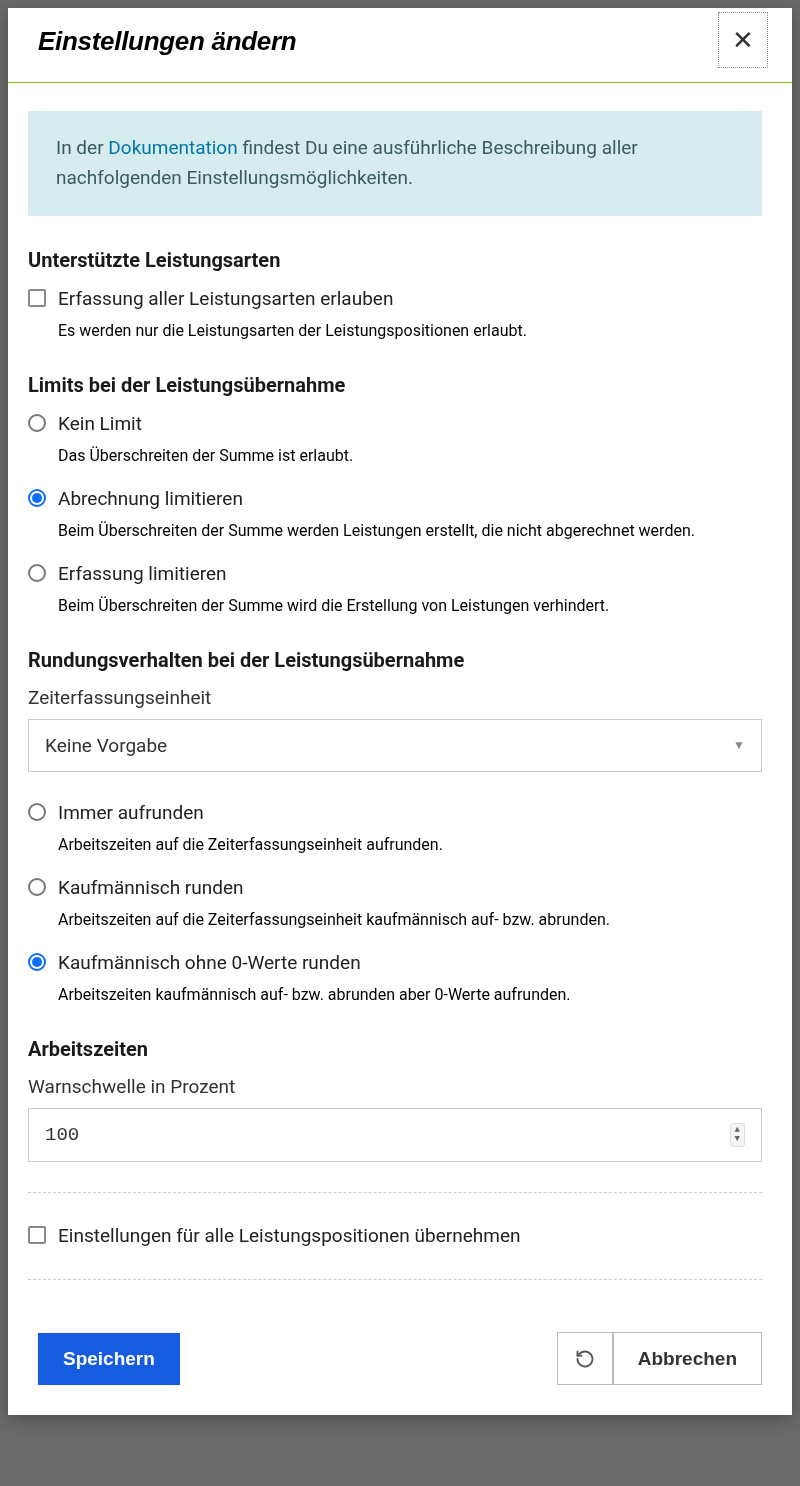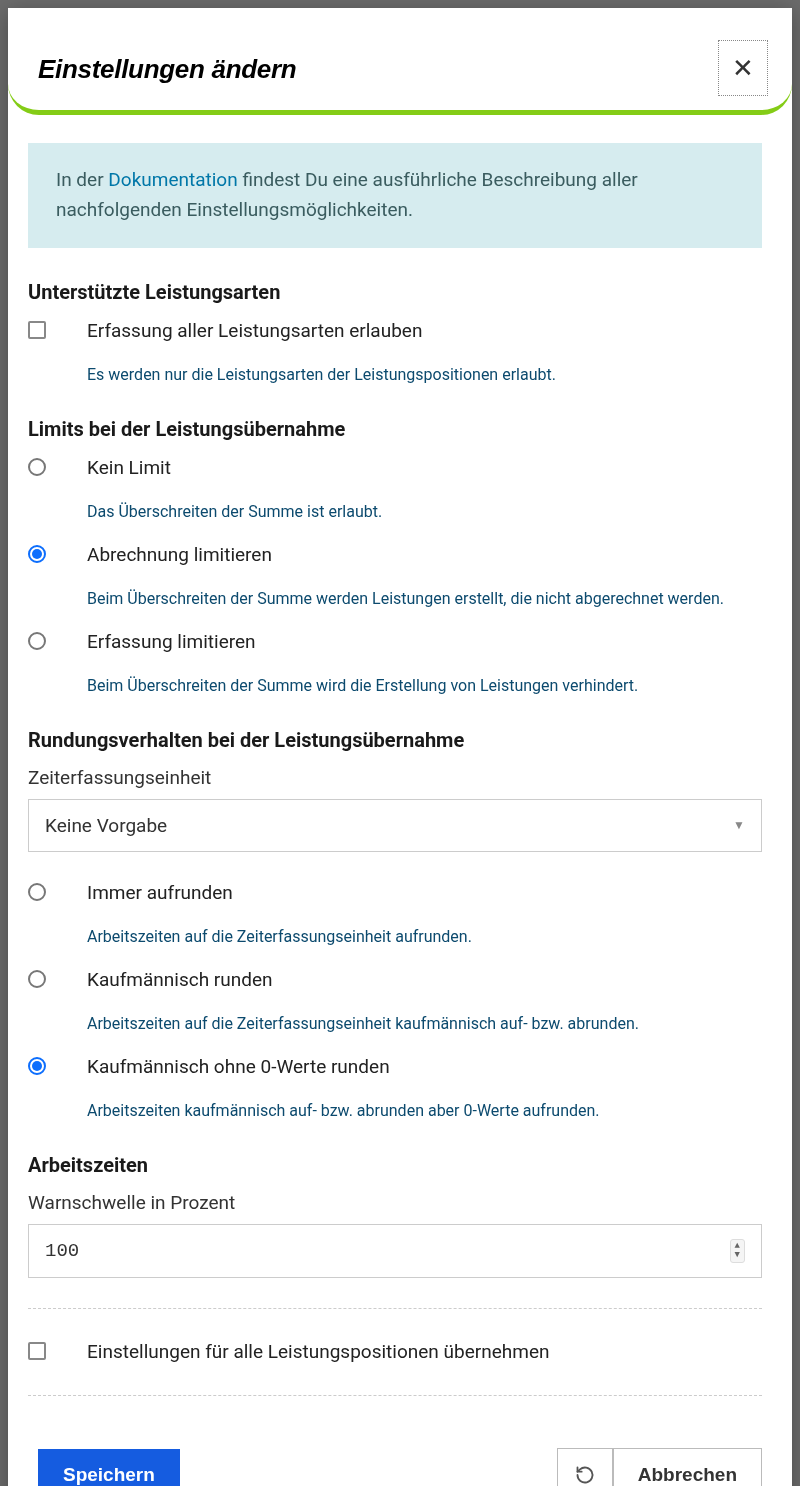--- a/index.html
+++ b/index.html
@@ -15,23 +15,22 @@
 .modal {
   background: #fff;
   width: 784px;
   margin: 8px;
   box-shadow: 0 4px 20px rgba(0,0,0,0.3);
 }
 .modal-header {
   display: flex;
   justify-content: space-between;
   align-items: flex-start;
-  padding: 36px 30px 0 30px;
-  border-bottom: 5px solid #84cc16;
-  border-radius: 31px;
+  padding: 8px 30px 0 30px;
+  border-bottom: 1px solid #84cc16;
 }
 .modal-title {
   font-size: 26px;
   font-weight: 700;
   font-style: italic;
   font-family: "Arial Narrow", Arial, sans-serif;
   letter-spacing: -0.3px;
   padding: 10px 0 25px 0;
 }
 .close-btn {
@@ -69,21 +68,20 @@
 .section-title {
   font-size: 20px;
   font-weight: 700;
   color: #1a1a1a;
   margin-bottom: 14px;
 }
 .option-row {
   display: flex;
   align-items: flex-start;
   margin-bottom: 18px;
-  gap: 29px;
 }
 .option-row:last-child { margin-bottom: 0; }
 .checkbox, .radio {
   width: 18px;
   height: 18px;
   flex-shrink: 0;
   margin-top: 3px;
   margin-right: 12px;
   cursor: pointer;
   position: relative;
@@ -110,22 +108,22 @@
 .option-text {
   flex: 1;
 }
 .option-label {
   font-size: 19px;
   color: #222;
   line-height: 1.4;
 }
 .option-desc {
   font-size: 16px;
-  color: #0c4a6e;
-  margin-top: 20px;
+  color: #000000;
+  margin-top: 8px;
   line-height: 1.4;
 }
 .field-label {
   font-size: 19px;
   color: #333;
   margin-bottom: 10px;
   display: block;
 }
 .select-box {
   width: 100%;

